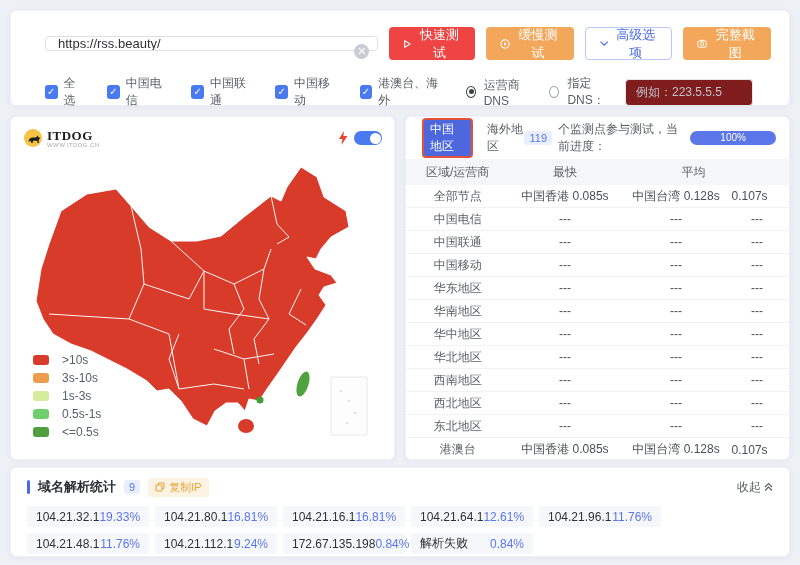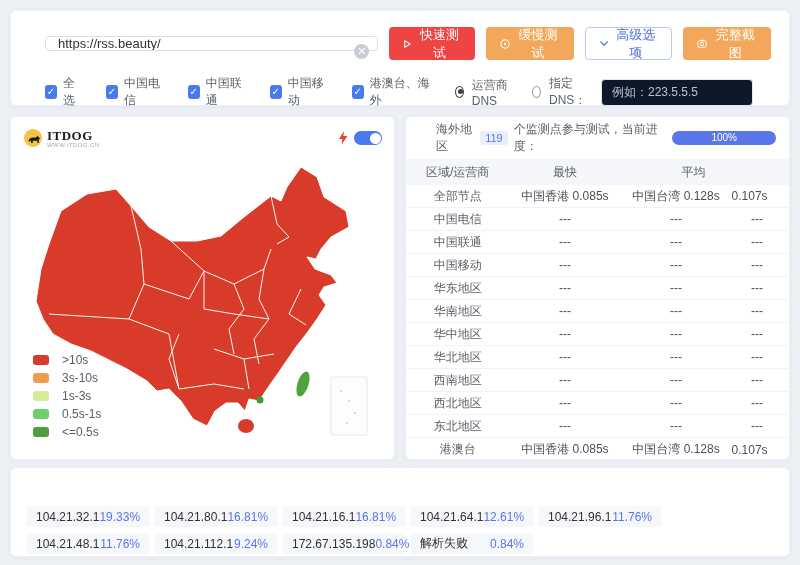--- a/index.html
+++ b/index.html
@@ -16,21 +16,21 @@
   .btn-blue { background:#ef4444; color:#fff; }
   .btn-orange { background:#f2a75a; color:#fff; }
   .btn-ghost { background:#fff; color:#4a6bdf; border:1px solid #b9c8f5; }
   .filter-row { position:absolute; left:34px; top:64px; right:36px; display:flex; align-items:center; }
   .cbx { display:flex; align-items:center; gap:6px; margin-right:22px; cursor:pointer; color:#5a5e66; }
   .cbx .box { width:14px; height:14px; background:#4a7af0; border-radius:3px; color:#fff; font-size:10px; line-height:14px; text-align:center; }
   .dns-group { margin-left:auto; display:flex; align-items:center; gap:8px; color:#5a5e66; }
   .radio { width:12px; height:12px; border:1.5px solid #3c3f45; border-radius:50%; position:relative; }
   .radio.sel::after { content:""; position:absolute; left:2px; top:2px; width:5px; height:5px; border-radius:50%; background:#3c3f45; }
   .radio.unsel { border-color:#9aa0a8; }
-  .dns-input { width:152px; height:27px; background:#0f172a; border:1px solid #e4e7ed; border-radius:4px; padding:0 10px; font-size:12px; color:#8a9099; font-family:inherit; }
+  .dns-input { width:128px; height:27px; background:#7f1d1d; border:1px solid #e4e7ed; border-radius:4px; padding:0 10px; font-size:12px; color:#8a9099; font-family:inherit; }
   .dns-input::placeholder { color:#bcc2cc; }
 
   
   #map-card { left:10px; top:116px; width:385px; height:344px; }
   .map-head { position:absolute; left:12px; top:8px; right:12px; height:26px; display:flex; align-items:center; }
   .logo { display:flex; align-items:center; gap:4px; }
   .logo-text { line-height:1; }
   .logo-text .t1 { font-weight:bold; font-size:13px; color:#1c1c1c; letter-spacing:.5px;font-family:Liberation Serif, serif; }
   .logo-text .t2 { font-size:6px; color:#aaa; letter-spacing:.4px; }
   .map-tools { margin-left:auto; display:flex; align-items:center; gap:6px; }
@@ -226,20 +226,23 @@
       </div>
     <div class="lg-item">
         <span class="lg-chip lg4"></span>
         <span>&lt;=0.5s</span>
       </div>
   </div>
 </div>
 
 <div class="card" id="res-card">
   <div class="res-head">
+    <span class="tab-active">
+        <span class="sel">中国地区</span>
+      </span>
     <span class="tab-plain">海外地区</span>
     <span class="res-meta">
       <span class="badge-blue">119</span>
       <span class="meta-text">个监测点参与测试，当前进度：</span>
       <span class="progress">100%</span>
     </span>
   </div>
   <div class="thead">
     <div>区域/运营商</div>
     <div>最快</div>
@@ -315,20 +318,38 @@
     <div class="trow">
         <div>港澳台</div>
         <div>中国香港 0.085s</div>
         <div>中国台湾 0.128s</div>
         <div>0.107s</div>
       </div>
   </div>
 </div>
 
 <div class="card" id="dns-card">
+  <div class="dns-head">
+    <span class="vbar"></span>
+    <span class="dns-title">域名解析统计</span>
+    <span class="badge-blue">9</span>
+    <span class="copy-chip">
+      <svg width="10" height="10" viewBox="0 0 10 10">
+          <rect x="1" y="3" width="6" height="6" rx="1" fill="none" stroke="#e6a23c" stroke-width="1.1"></rect>
+          <path d="M3.5 3 V1.8 Q3.5 1 4.3 1 H8.2 Q9 1 9 1.8 V5.7 Q9 6.5 8.2 6.5 H7" fill="none" stroke="#e6a23c" stroke-width="1.1"></path>
+        </svg>
+      <span>复制IP</span>
+    </span>
+    <span class="collapse">
+      <span>收起</span>
+      <svg width="9" height="10" viewBox="0 0 9 10">
+          <path d="M1 5 L4.5 1.5 L8 5 M1 8.5 L4.5 5 L8 8.5" fill="none" stroke="#5a5e66" stroke-width="1.1"></path>
+        </svg>
+    </span>
+  </div>
   <div class="chips">
     <span class="chip">
         <span class="ip">104.21.32.1</span>
         <span class="pct">19.33%</span>
       </span>
     <span class="chip">
         <span class="ip">104.21.80.1</span>
         <span class="pct">16.81%</span>
       </span>
     <span class="chip">

